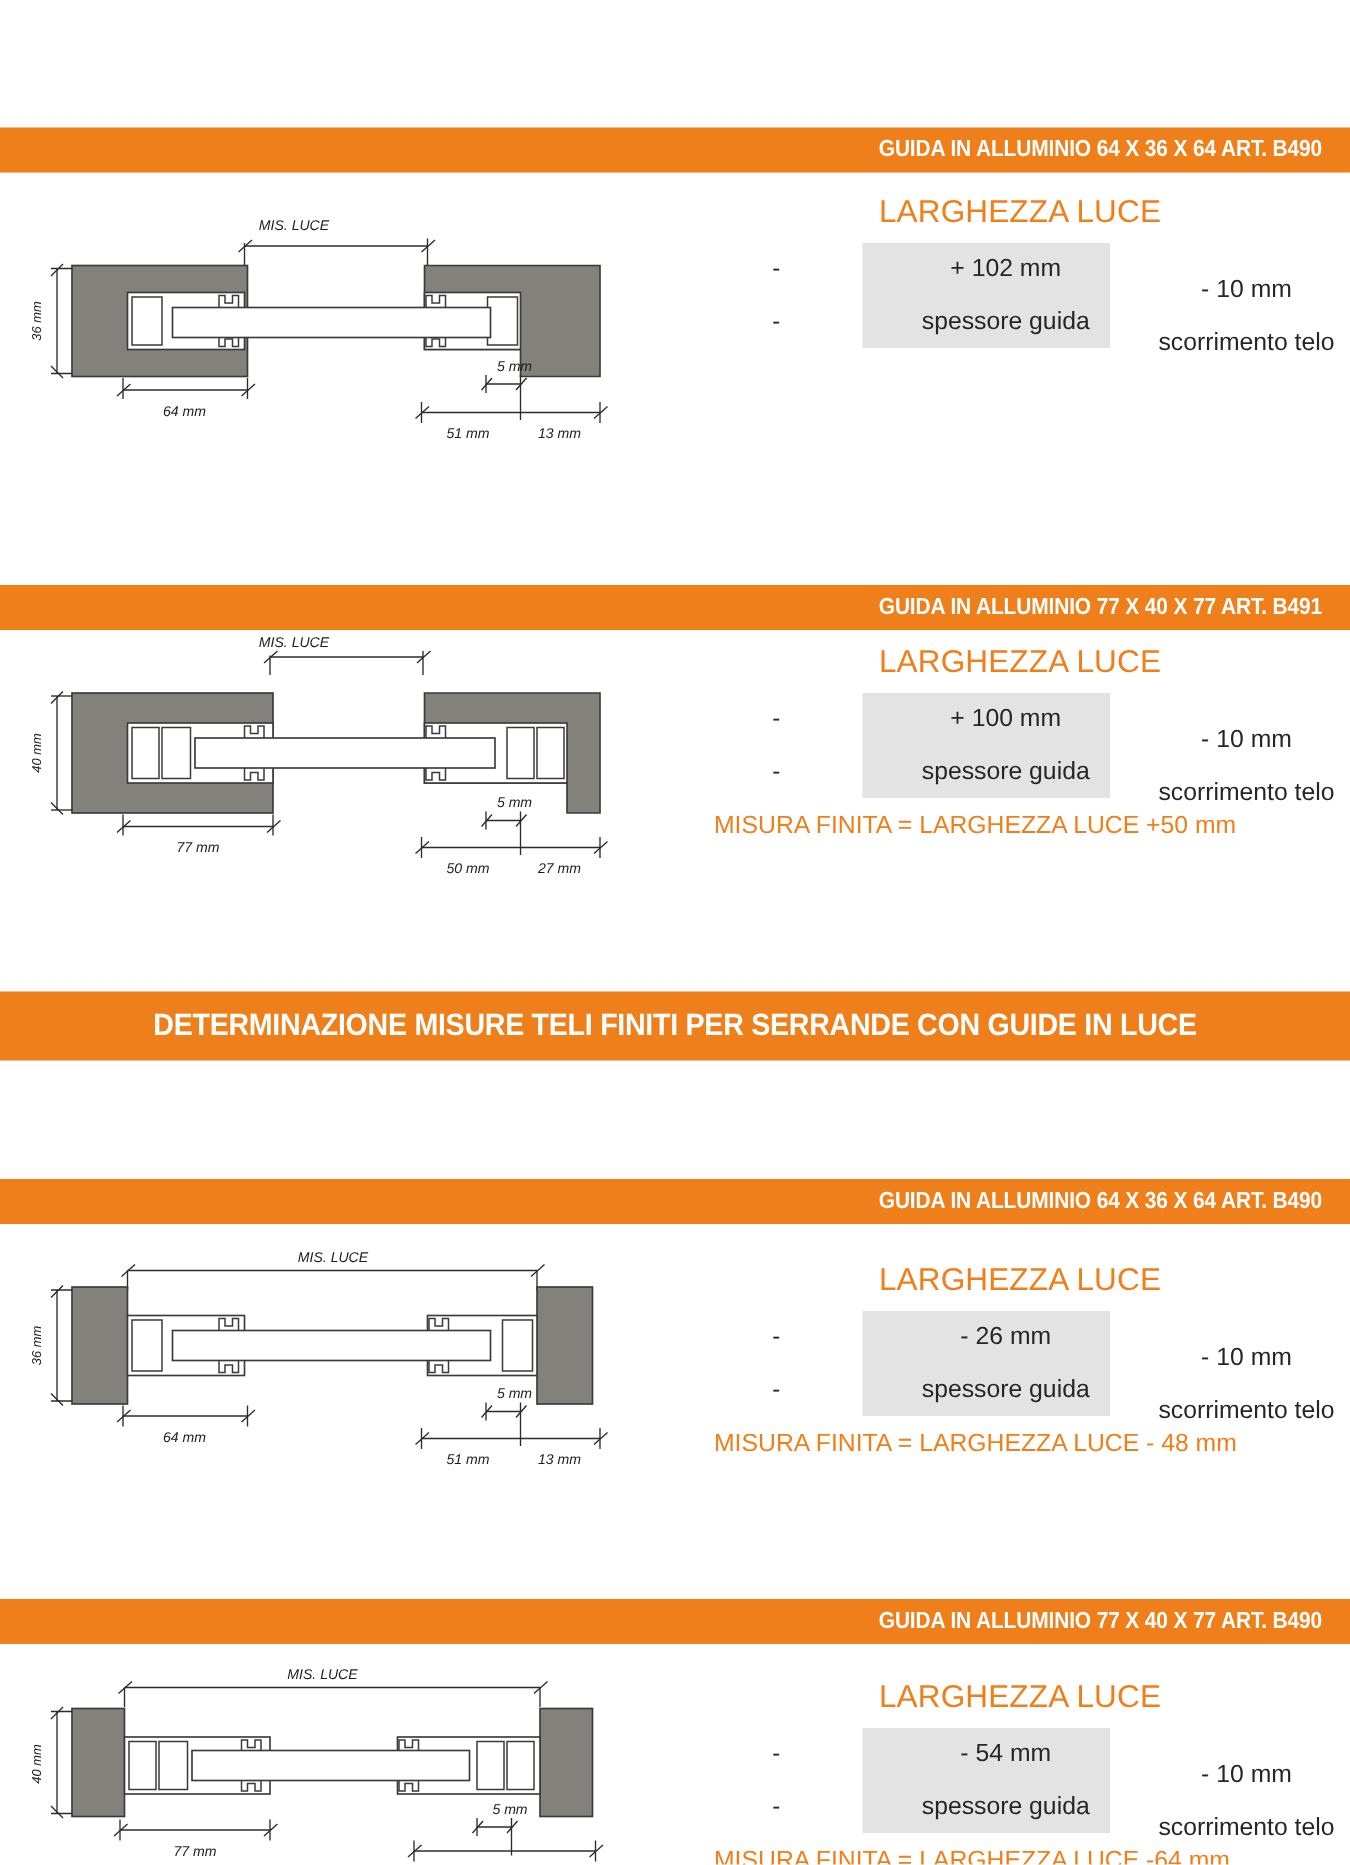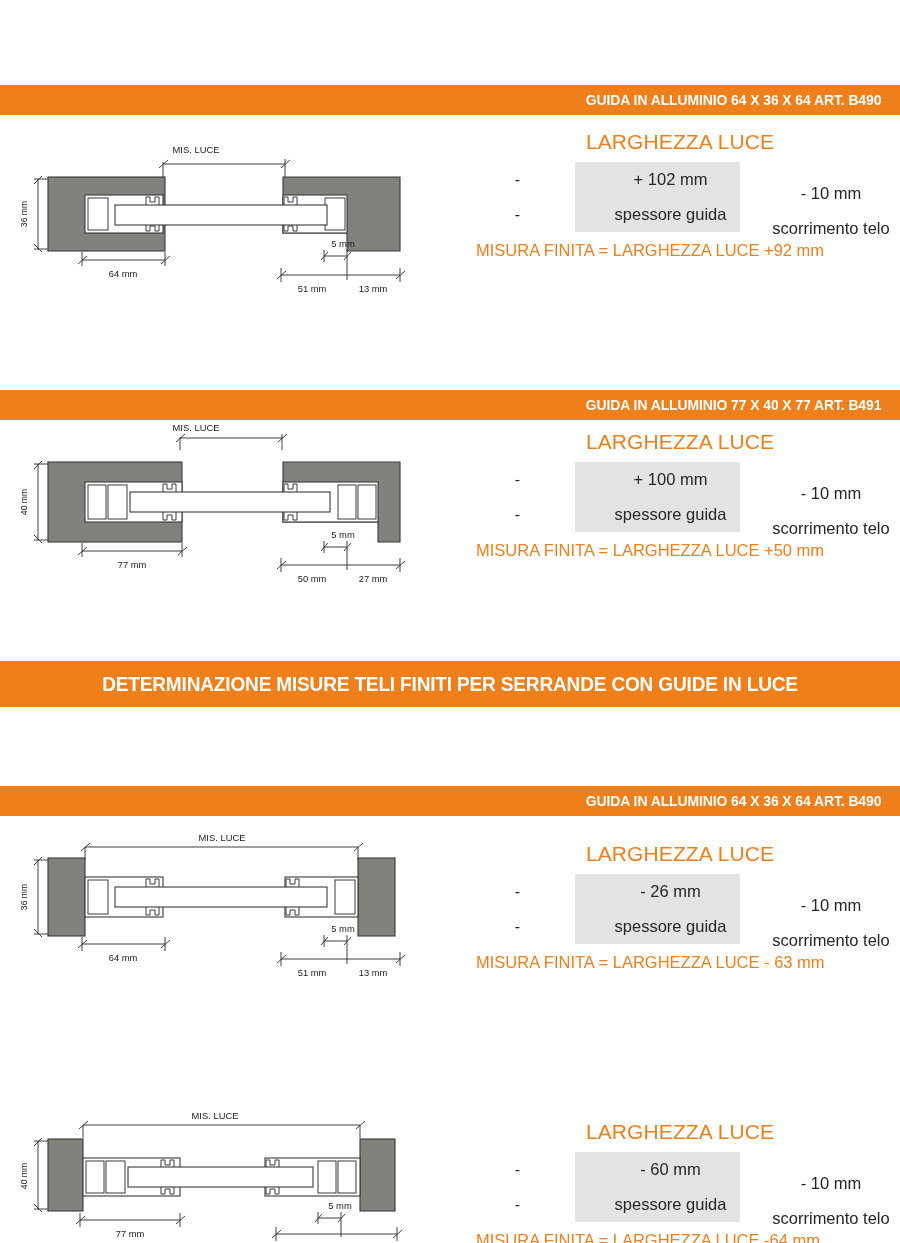--- a/index.html
+++ b/index.html
@@ -83,21 +83,21 @@
   }
   .formula{
     color:#ef7f1a;
     font-size:16.5px;
     margin-top:9px;
     margin-left:16px;
     white-space:nowrap;
   }
 
   
-  .drawing{position:absolute;left:0;}
+  .drawing{position:absolute;left:0;font-style:italic;}
   svg{display:block;}
   .wall{fill:#82817c;stroke:#3a3a3a;stroke-width:1.1;}
   .alu{fill:#ffffff;stroke:#3a3a3a;stroke-width:1.1;}
   .alu2{fill:#ffffff;stroke:#3a3a3a;stroke-width:1;}
   .dim{stroke:#2b2b2b;stroke-width:0.9;fill:none;}
   .dimtxt{
     font-family:"Liberation Sans", sans-serif;
     font-size:8.6px;fill:#1c1c1c;
   }
   .dimtxt-lg{
@@ -175,21 +175,20 @@
         <div class="minus">-</div>
         <div class="cell-mid">+ 102 mm</div>
         <div class="cell-right">- 10 mm</div>
       </div>
       <div class="row">
         <div class="minus">-</div>
         <div class="cell-mid">spessore guida</div>
         <div class="cell-right">scorrimento telo</div>
       </div>
     </div>
-    <div class="formula">MISURA FINITA = LARGHEZZA LUCE  +92 mm</div>
   </div>
 
   <div class="banner banner-sub" style="top:390px;">
     <span class="btxt">GUIDA IN ALLUMINIO 77 X 40 X 77 ART. B491</span>
   </div>
 
   <div class="drawing" style="top:412px;left:0;">
     <svg width="450" height="178" viewBox="0 0 450 178">
       <text class="dimtxt-lg" x="196" y="19" text-anchor="middle">MIS. LUCE</text>
       <line class="dim" x1="180" y1="25" x2="180" y2="38"></line>
@@ -325,23 +324,26 @@
         <div class="minus">-</div>
         <div class="cell-mid">- 26 mm</div>
         <div class="cell-right">- 10 mm</div>
       </div>
       <div class="row">
         <div class="minus">-</div>
         <div class="cell-mid">spessore guida</div>
         <div class="cell-right">scorrimento telo</div>
       </div>
     </div>
-    <div class="formula">MISURA FINITA = LARGHEZZA  LUCE  - 63 mm</div>
-  </div>
-
+    <div class="formula">MISURA FINITA = LARGHEZZA  LUCE  - 48 mm</div>
+  </div>
+
+  <div class="banner banner-sub" style="top:1066px;">
+    <span class="btxt">GUIDA IN ALLUMINIO 77 X 40 X 77 ART. B490</span>
+  </div>
 
   <div class="drawing" style="top:1103px;left:0;">
     <svg width="450" height="140" viewBox="0 0 450 140">
       <text class="dimtxt-lg" x="215" y="16" text-anchor="middle">MIS. LUCE</text>
       <line class="dim" x1="83" y1="22" x2="83" y2="35"></line>
       <line class="dim" x1="360" y1="22" x2="360" y2="35"></line>
       <line class="dim" x1="83" y1="22" x2="360" y2="22"></line>
       <path class="dim" d="M79,26 L88,18 M356,26 L365,18"></path>
 
       <rect class="wall" x="48" y="36" width="35" height="72"></rect>
@@ -387,21 +389,21 @@
       <text class="dimtxt-lg" x="369" y="148" text-anchor="middle">27 mm</text>
     </svg>
   </div>
 
   <div class="panel" style="top:1120px;">
     <div class="panel-title">LARGHEZZA LUCE</div>
     <div class="rows">
       <div class="shade"></div>
       <div class="row">
         <div class="minus">-</div>
-        <div class="cell-mid">- 60 mm</div>
+        <div class="cell-mid">- 54 mm</div>
         <div class="cell-right">- 10 mm</div>
       </div>
       <div class="row">
         <div class="minus">-</div>
         <div class="cell-mid">spessore guida</div>
         <div class="cell-right">scorrimento telo</div>
       </div>
     </div>
     <div class="formula">MISURA FINITA = LARGHEZZA  LUCE  -64 mm</div>
   </div>

